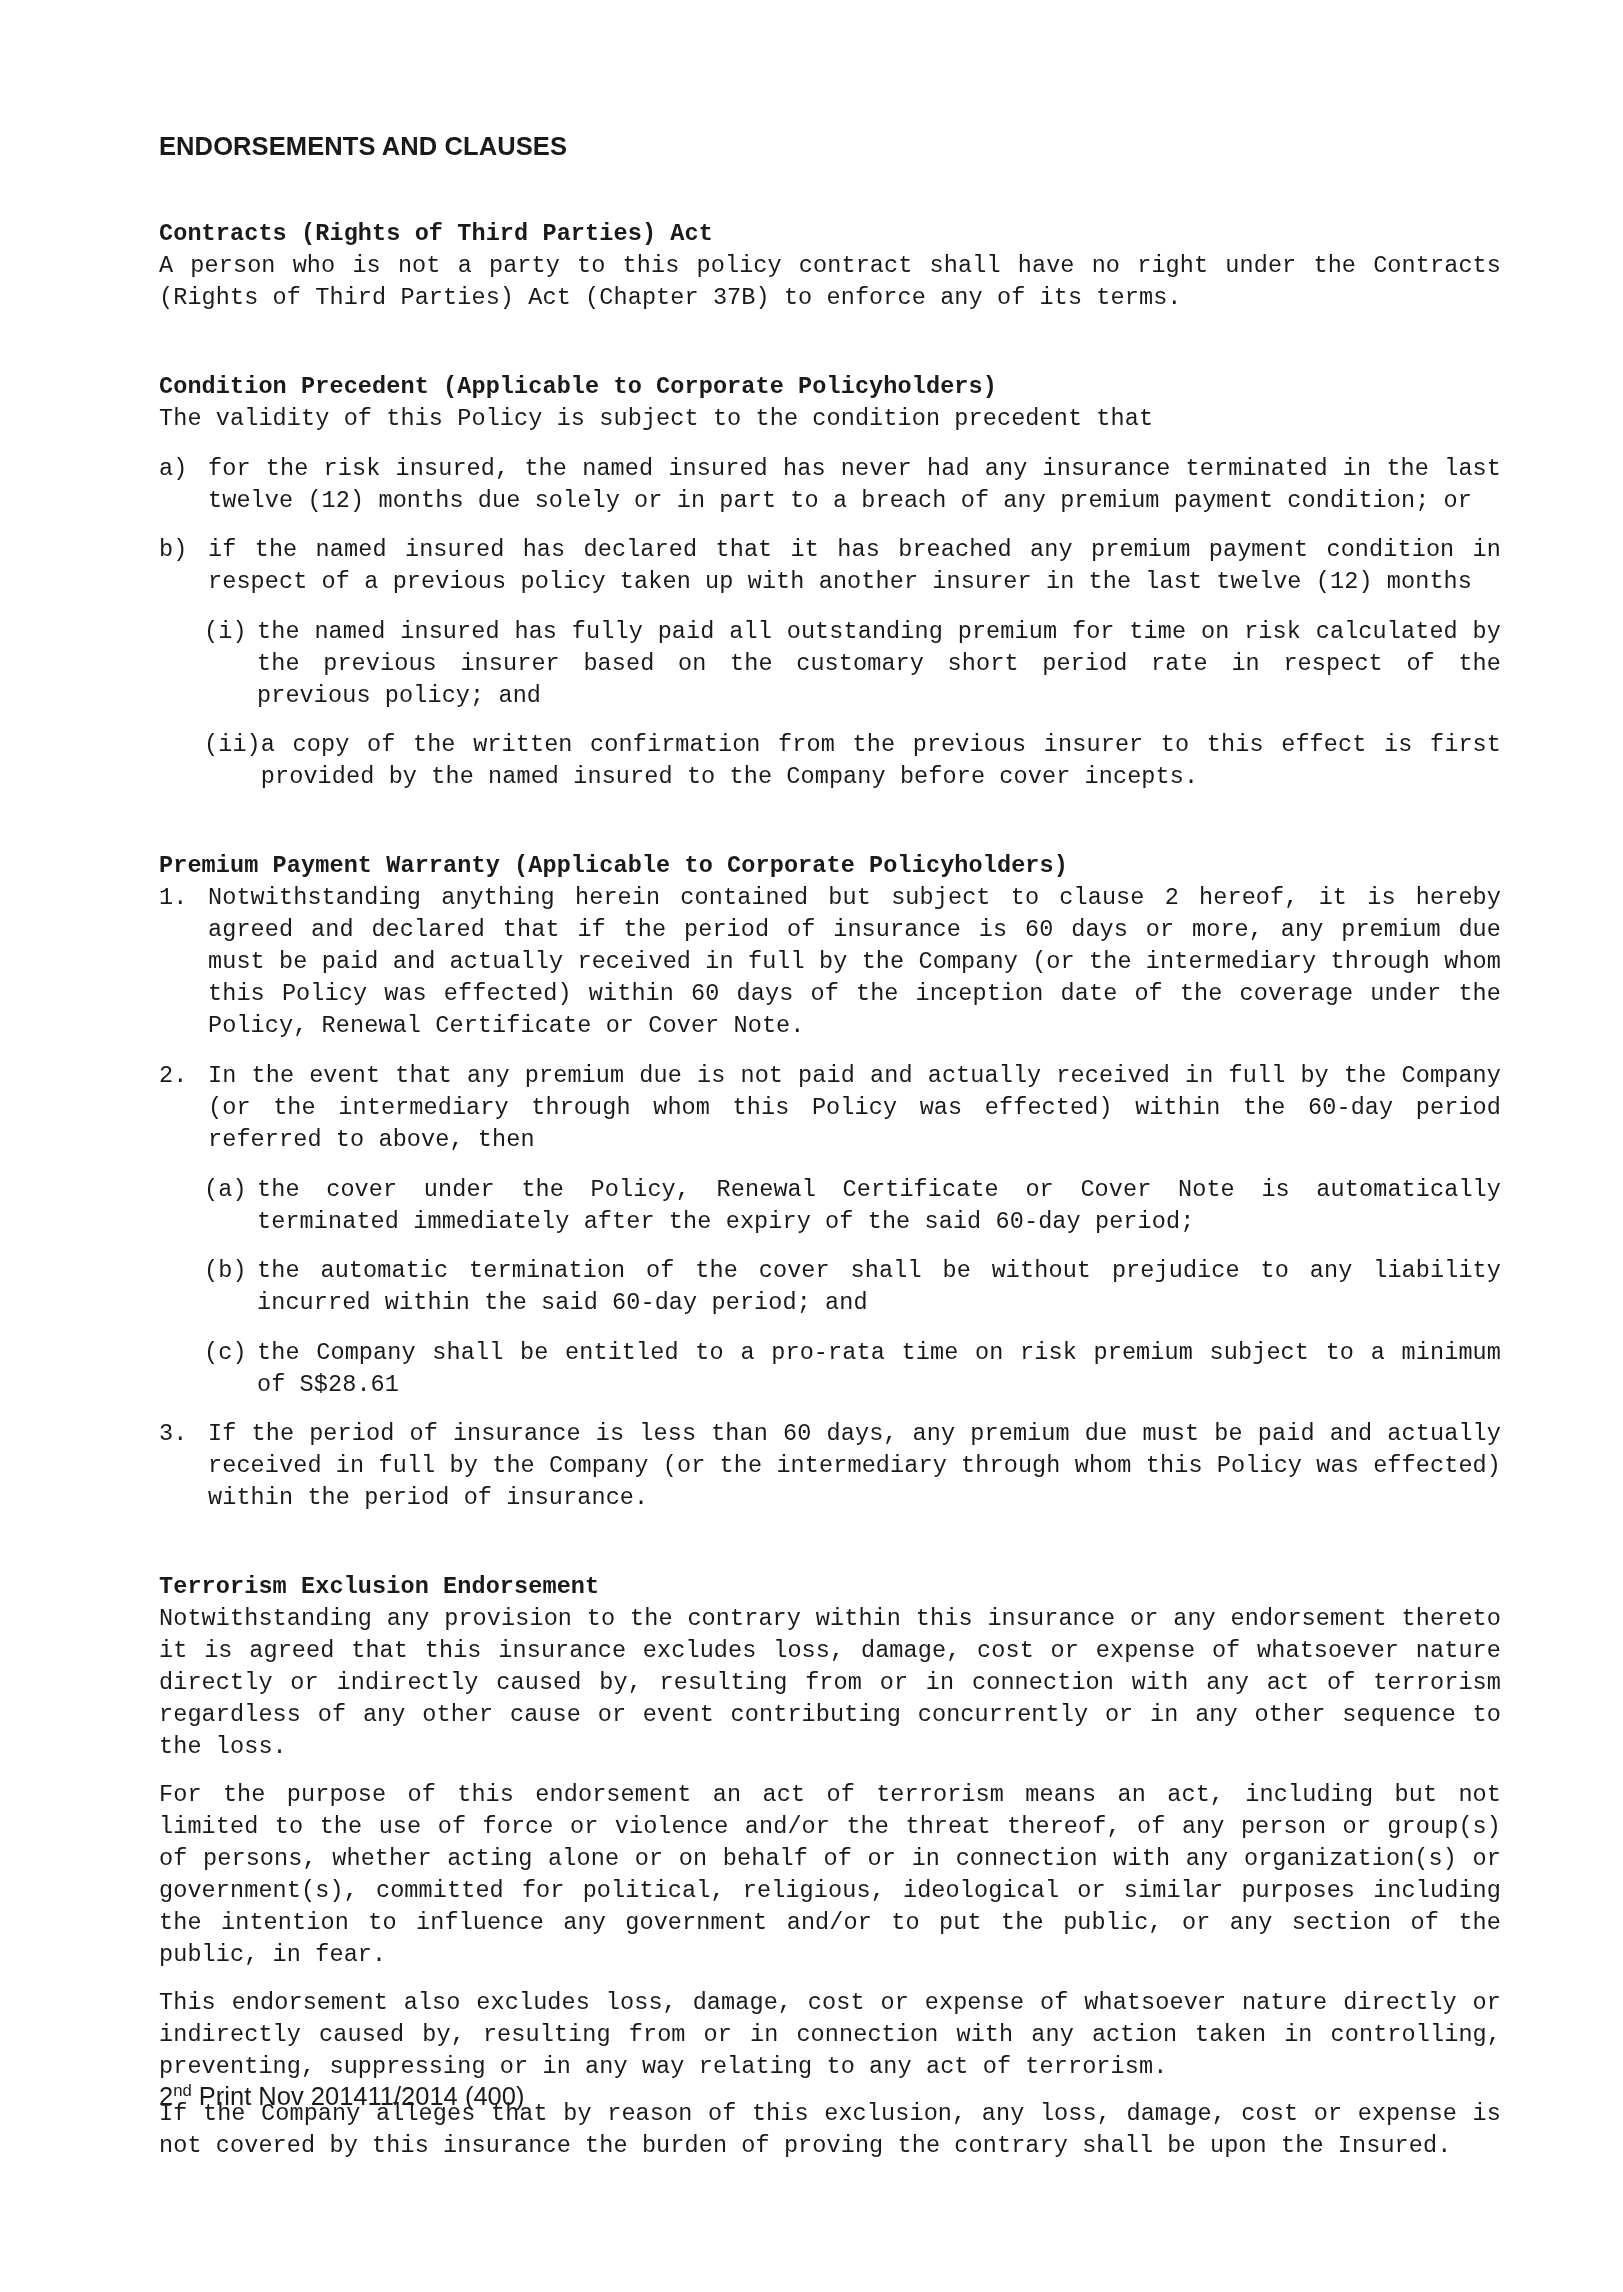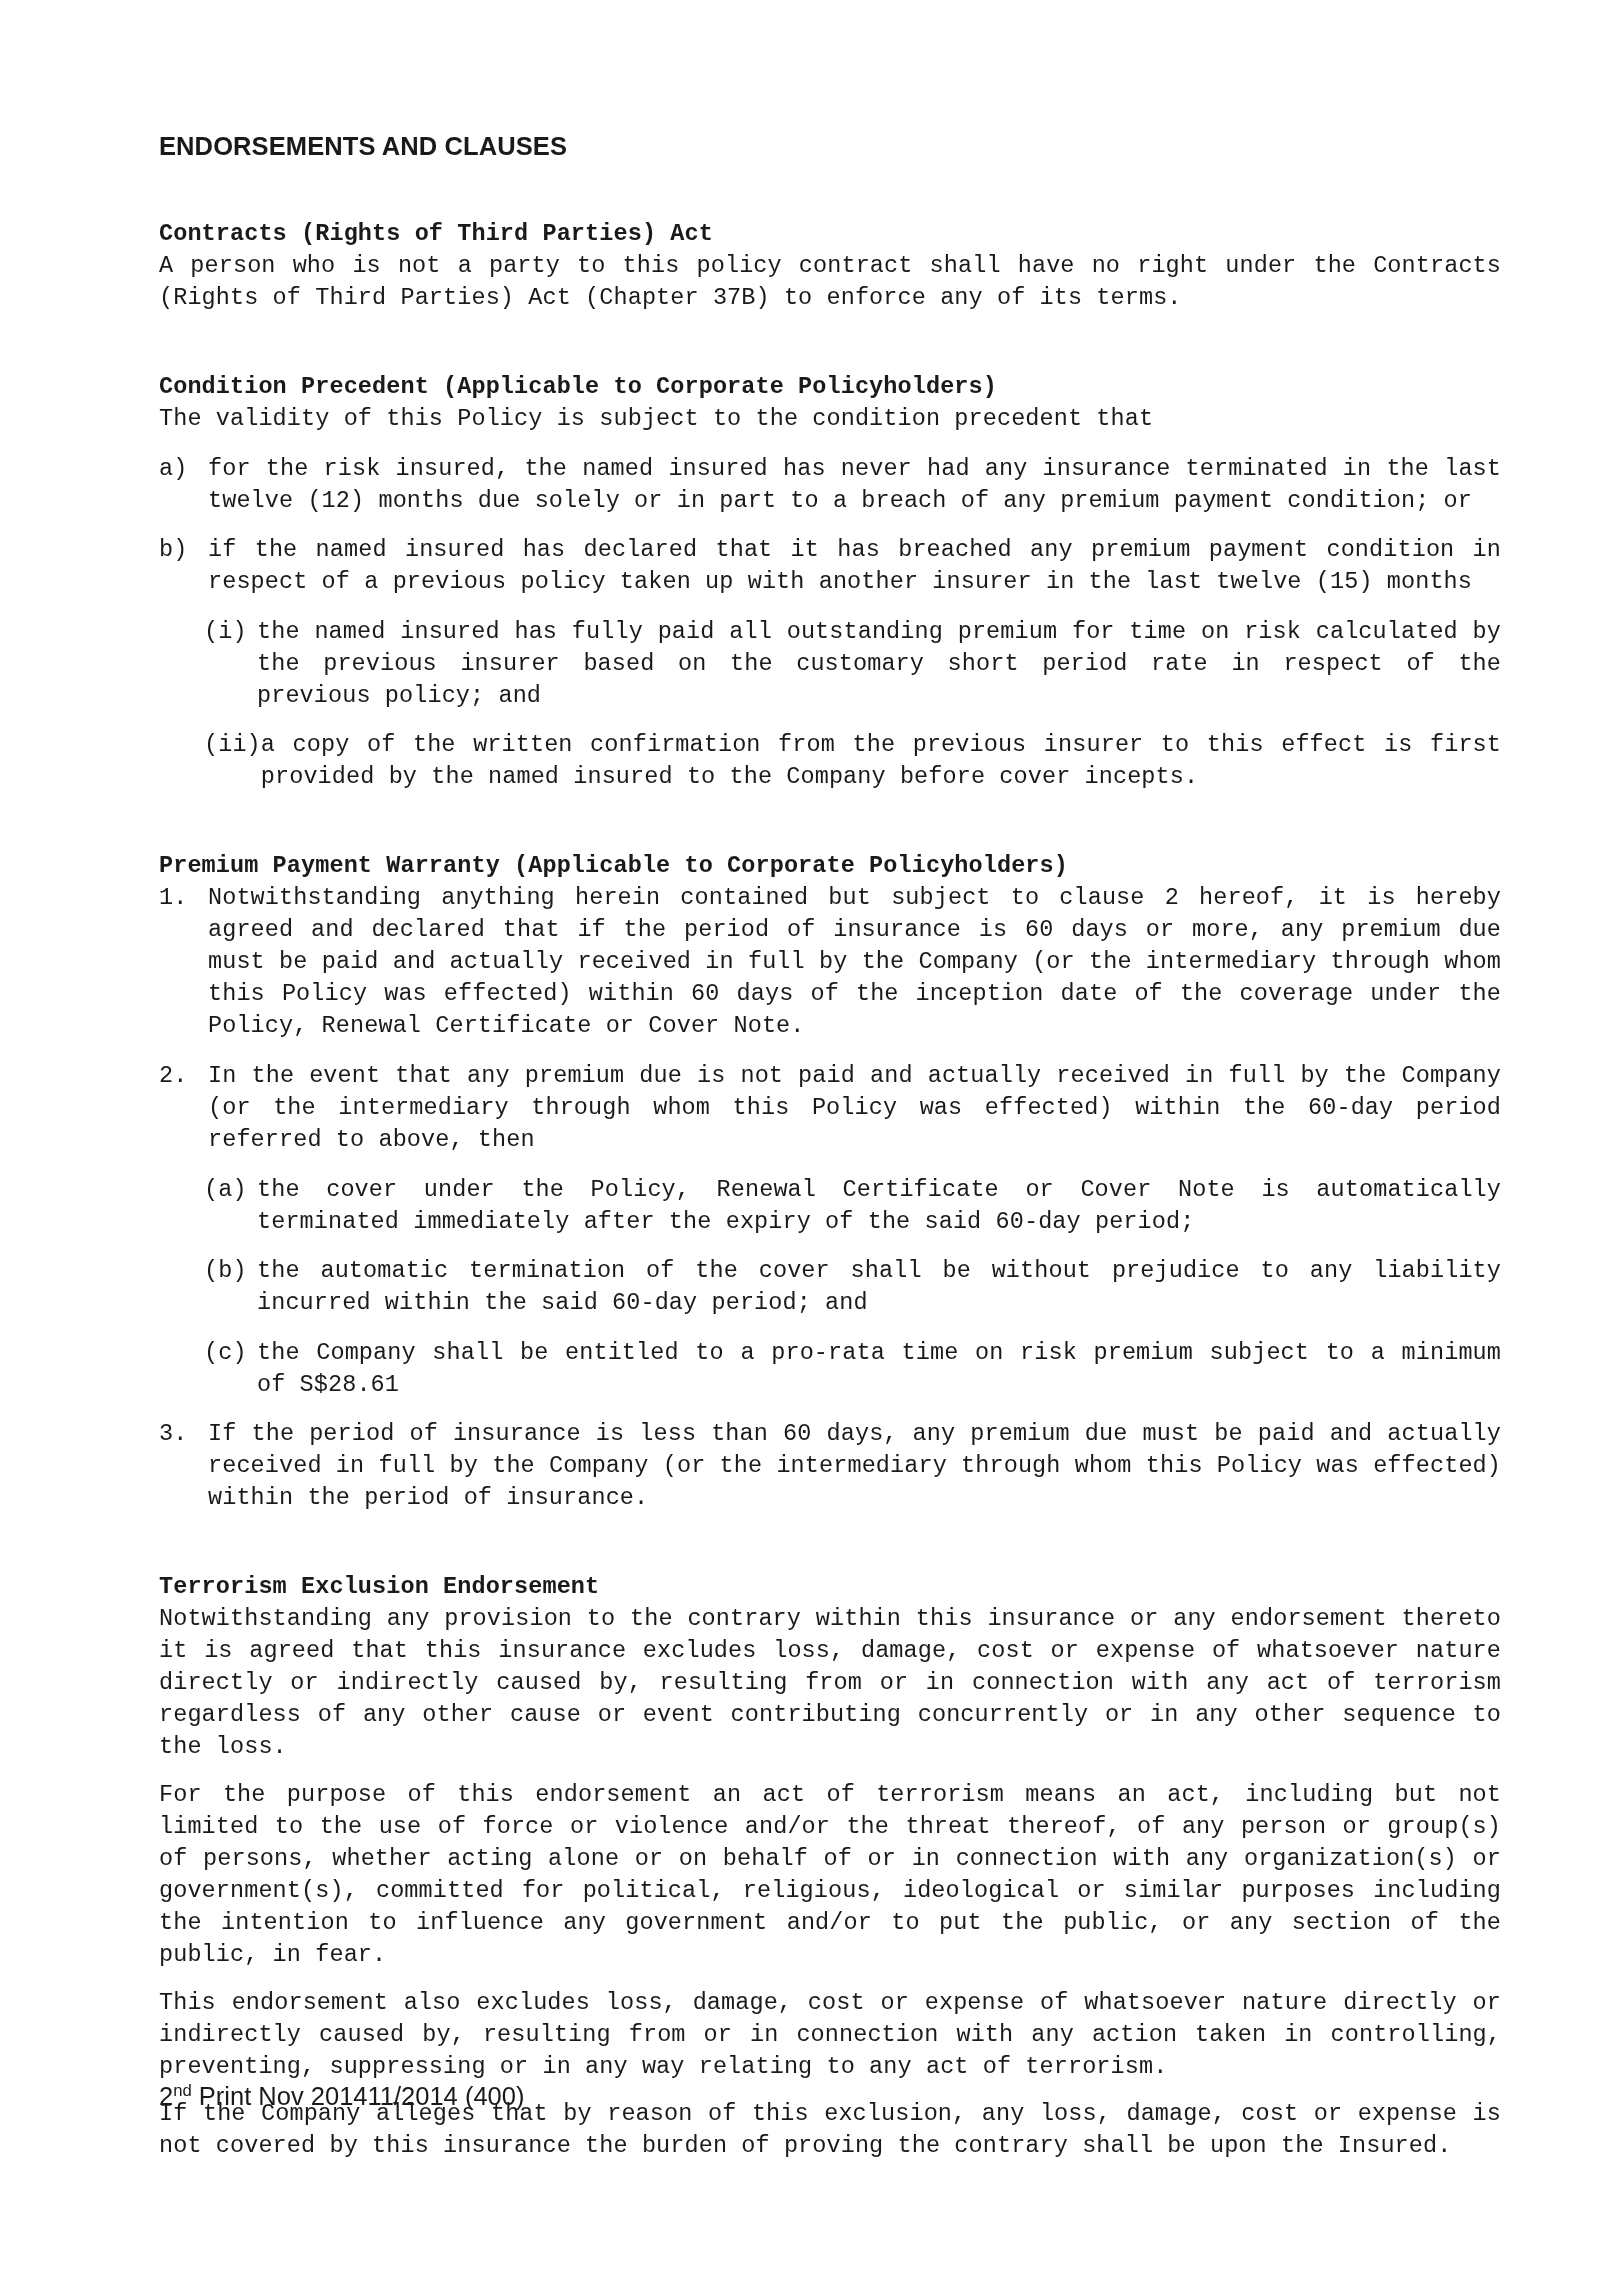--- a/index.html
+++ b/index.html
@@ -66,21 +66,21 @@
   <section class="sec">
     <h2 class="sec-heading">Condition Precedent (Applicable to Corporate Policyholders)</h2>
     <p class="intro">The validity of this Policy is subject to the condition precedent that</p>
 
     <div class="li">
       <span class="marker">a)</span>
       <span class="txt">for the risk insured, the named insured has never had any insurance terminated in the last twelve (12) months due solely or in part to a breach of any premium payment condition; or</span>
     </div>
     <div class="li">
       <span class="marker">b)</span>
-      <span class="txt">if the named insured has declared that it has breached any premium payment condition in respect of a previous policy taken up with another insurer in the last twelve (15) months</span>
+      <span class="txt">if the named insured has declared that it has breached any premium payment condition in respect of a previous policy taken up with another insurer in the last twelve (12) months</span>
     </div>
     <div class="li lvl2">
       <span class="marker">(i)</span>
       <span class="txt">the named insured has fully paid all outstanding premium for time on risk calculated by the previous insurer based on the customary short period rate in respect of the previous policy; and</span>
     </div>
     <div class="li lvl2">
       <span class="marker">(ii)</span>
       <span class="txt">a copy of the written confirmation from the previous insurer to this effect is first provided by the named insured to the Company before cover incepts.</span>
     </div>
   </section>

